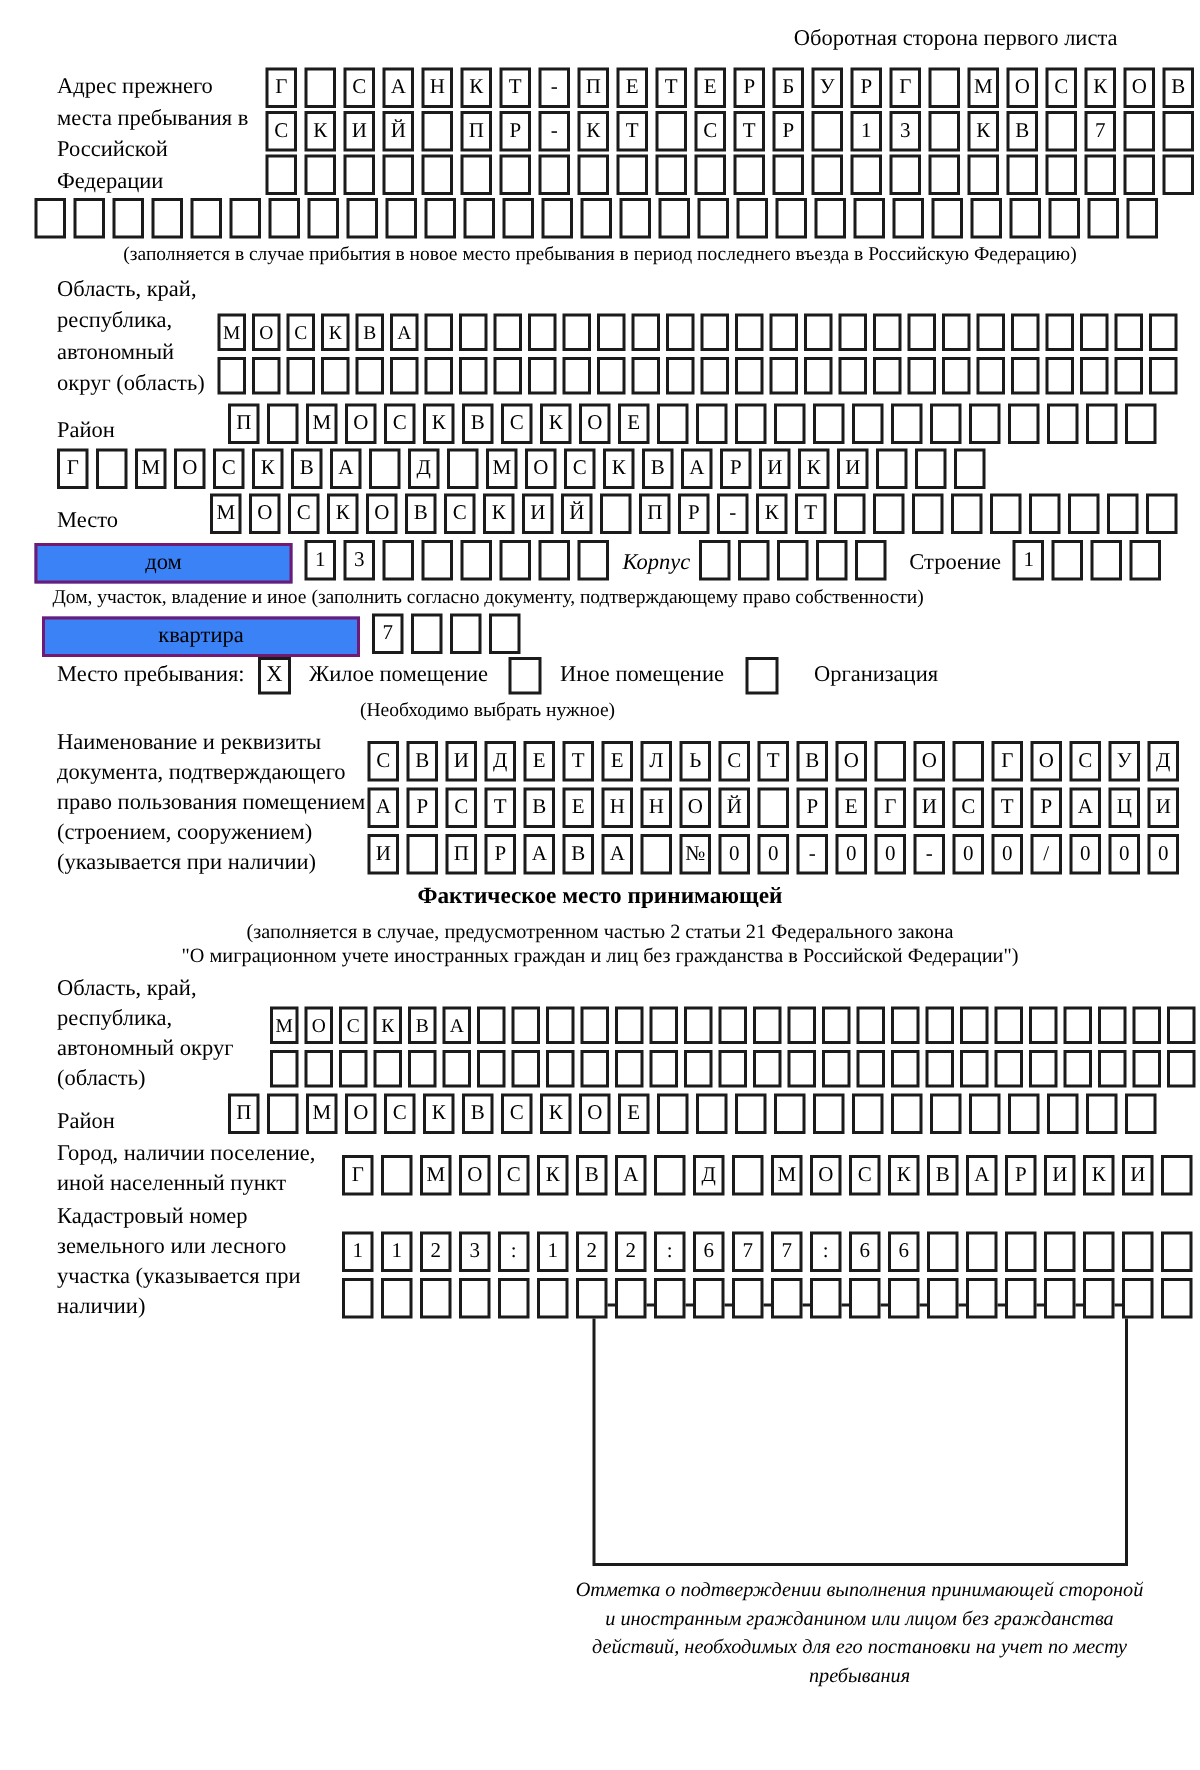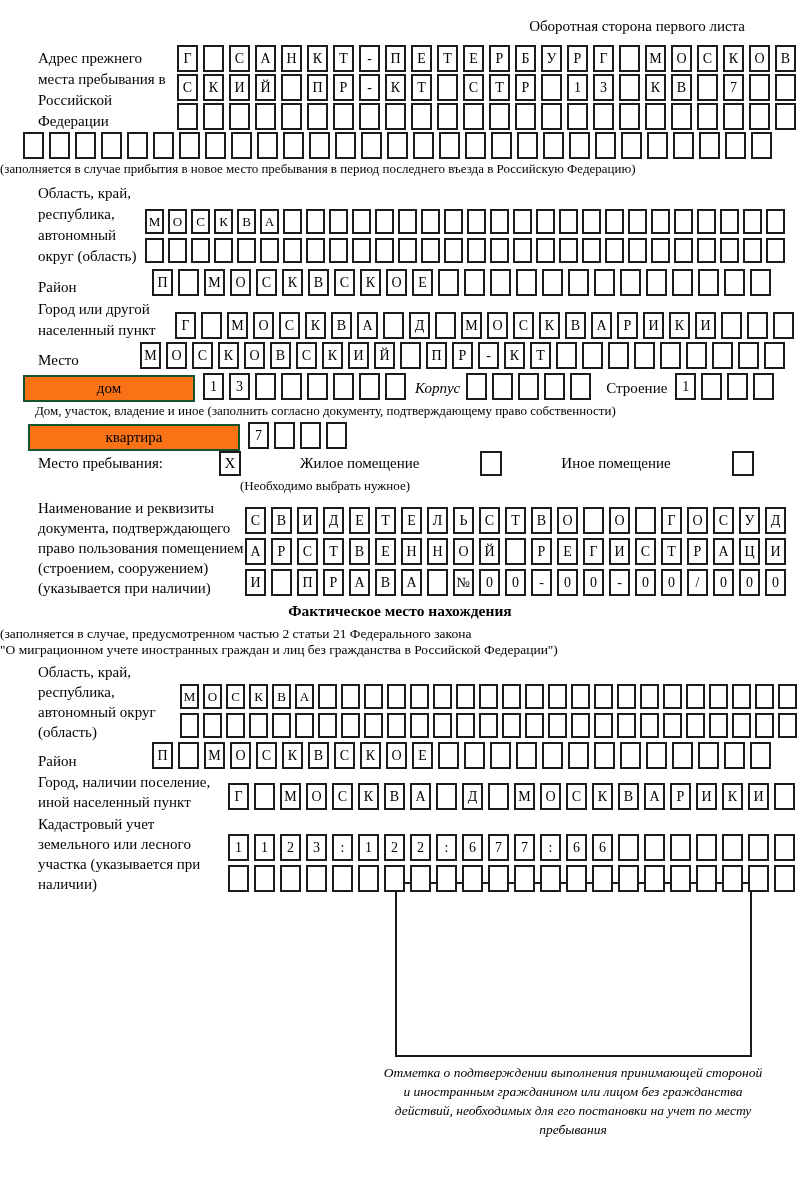--- a/index.html
+++ b/index.html
@@ -20,27 +20,27 @@
   .cell {
     width:21px; height:27px; box-sizing:border-box;
     border:2px solid #1b1b1b; margin-right:5px; flex:0 0 auto;
     display:flex; align-items:center; justify-content:center;
     font-size:14px; background:#fff;
   }
   .cellrow.sm .cell { width:19px; height:25px; margin-right:4px; font-size:13px; }
   .cellrow.sm { margin-bottom:4px; }
 
   .caption { font-size:13px; line-height:16px; }
-  .caption.center { text-align:left; }
+  .caption.center { text-align:center; }
   .sec-title { text-align:center; font-weight:bold; font-size:16px; }
 
   .widebox {
-    box-sizing:border-box; border:2px solid #14532d; height:27px;
+    box-sizing:border-box; border:2px solid #701a75; height:27px;
     display:flex; align-items:center; justify-content:center;
-    font-size:15px; background:#f97316; flex:0 0 auto;
+    font-size:15px; background:#3b82f6; flex:0 0 auto;
   }
   .inline-label { font-size:15px; line-height:27px; white-space:nowrap; }
 
   .cbox {
     box-sizing:border-box; border:2px solid #1b1b1b; width:22px; height:25px;
     display:flex; align-items:center; justify-content:center;
     font-size:15px; background:#fff; flex:0 0 auto;
   }
   .opt-label { font-size:15px; line-height:25px; white-space:nowrap; }
 
@@ -264,21 +264,20 @@
         <div class="cell"></div>
         <div class="cell"></div>
         <div class="cell"></div>
         <div class="cell"></div>
         <div class="cell"></div>
         <div class="cell"></div>
       </div>
   </div>
 
   <div class="flexline" style="margin:1px 0 0 38px;">
-    <div class="label" style="width:137px; flex:0 0 auto;">Город или другой населенный пункт</div>
     <div class="cellrow">
         <div class="cell">Г</div>
         <div class="cell"></div>
         <div class="cell">М</div>
         <div class="cell">О</div>
         <div class="cell">С</div>
         <div class="cell">К</div>
         <div class="cell">В</div>
         <div class="cell">А</div>
         <div class="cell"></div>
@@ -364,21 +363,21 @@
   <div class="flexline" style="margin-left:28px;">
     <div class="widebox" style="width:212px;">квартира</div>
     <div class="cellrow" style="margin-left:8px;">
         <div class="cell">7</div>
         <div class="cell"></div>
         <div class="cell"></div>
         <div class="cell"></div>
       </div>
   </div>
 
-  <div class="flexline" style="margin-left:38px;gap:47px;">
+  <div class="flexline" style="margin-left:38px;">
     <div class="opt-label">Место пребывания:</div>
     <div class="cbox" style="margin-left:9px;">X</div>
     <div class="opt-label" style="margin-left:12px;">Жилое помещение</div>
     <div class="cbox" style="margin-left:14px;"></div>
     <div class="opt-label" style="margin-left:12px;">Иное помещение</div>
     <div class="cbox" style="margin-left:14px;"></div>
     <div class="opt-label" style="margin-left:24px;">Организация</div>
   </div>
   <div class="caption" style="margin:2px 0 0 240px;">(Необходимо выбрать нужное)</div>
 
@@ -450,21 +449,21 @@
           <div class="cell">0</div>
           <div class="cell">0</div>
           <div class="cell">/</div>
           <div class="cell">0</div>
           <div class="cell">0</div>
           <div class="cell">0</div>
         </div>
     </div>
   </div>
 
-  <div class="sec-title" style="margin-top:4px; font-size:15.5px;">Фактическое место нахождения</div>
+  <div class="sec-title" style="margin-top:4px; font-size:15.5px;">Фактическое место принимающей</div>
   <div class="caption center" style="margin-top:6px; font-size:13.5px;">(заполняется в случае, предусмотренном частью 2 статьи 21 Федерального закона</div>
   <div class="caption center" style="font-size:13.5px;">"О миграционном учете иностранных граждан и лиц без гражданства в Российской Федерации")</div>
 
   <div class="flexline" style="margin:4px 0 0 38px;">
     <div class="label tight" style="width:142px; flex:0 0 auto;">Область, край, республика, автономный округ (область)</div>
     <div>
       <div class="cellrow sm">
           <div class="cell">М</div>
           <div class="cell">О</div>
           <div class="cell">С</div>
@@ -577,21 +576,21 @@
         <div class="cell">А</div>
         <div class="cell">Р</div>
         <div class="cell">И</div>
         <div class="cell">К</div>
         <div class="cell">И</div>
         <div class="cell"></div>
       </div>
   </div>
 
   <div class="flexline" style="margin:2px 0 0 38px;">
-    <div class="label tight" style="width:190px; flex:0 0 auto;">Кадастровый учет земельного или лесного участка (указывается при наличии)</div>
+    <div class="label tight" style="width:190px; flex:0 0 auto;">Кадастровый номер земельного или лесного участка (указывается при наличии)</div>
     <div>
       <div class="cellrow" style="margin-bottom:4px; margin-top:14px;">
           <div class="cell">1</div>
           <div class="cell">1</div>
           <div class="cell">2</div>
           <div class="cell">3</div>
           <div class="cell">:</div>
           <div class="cell">1</div>
           <div class="cell">2</div>
           <div class="cell">2</div>

